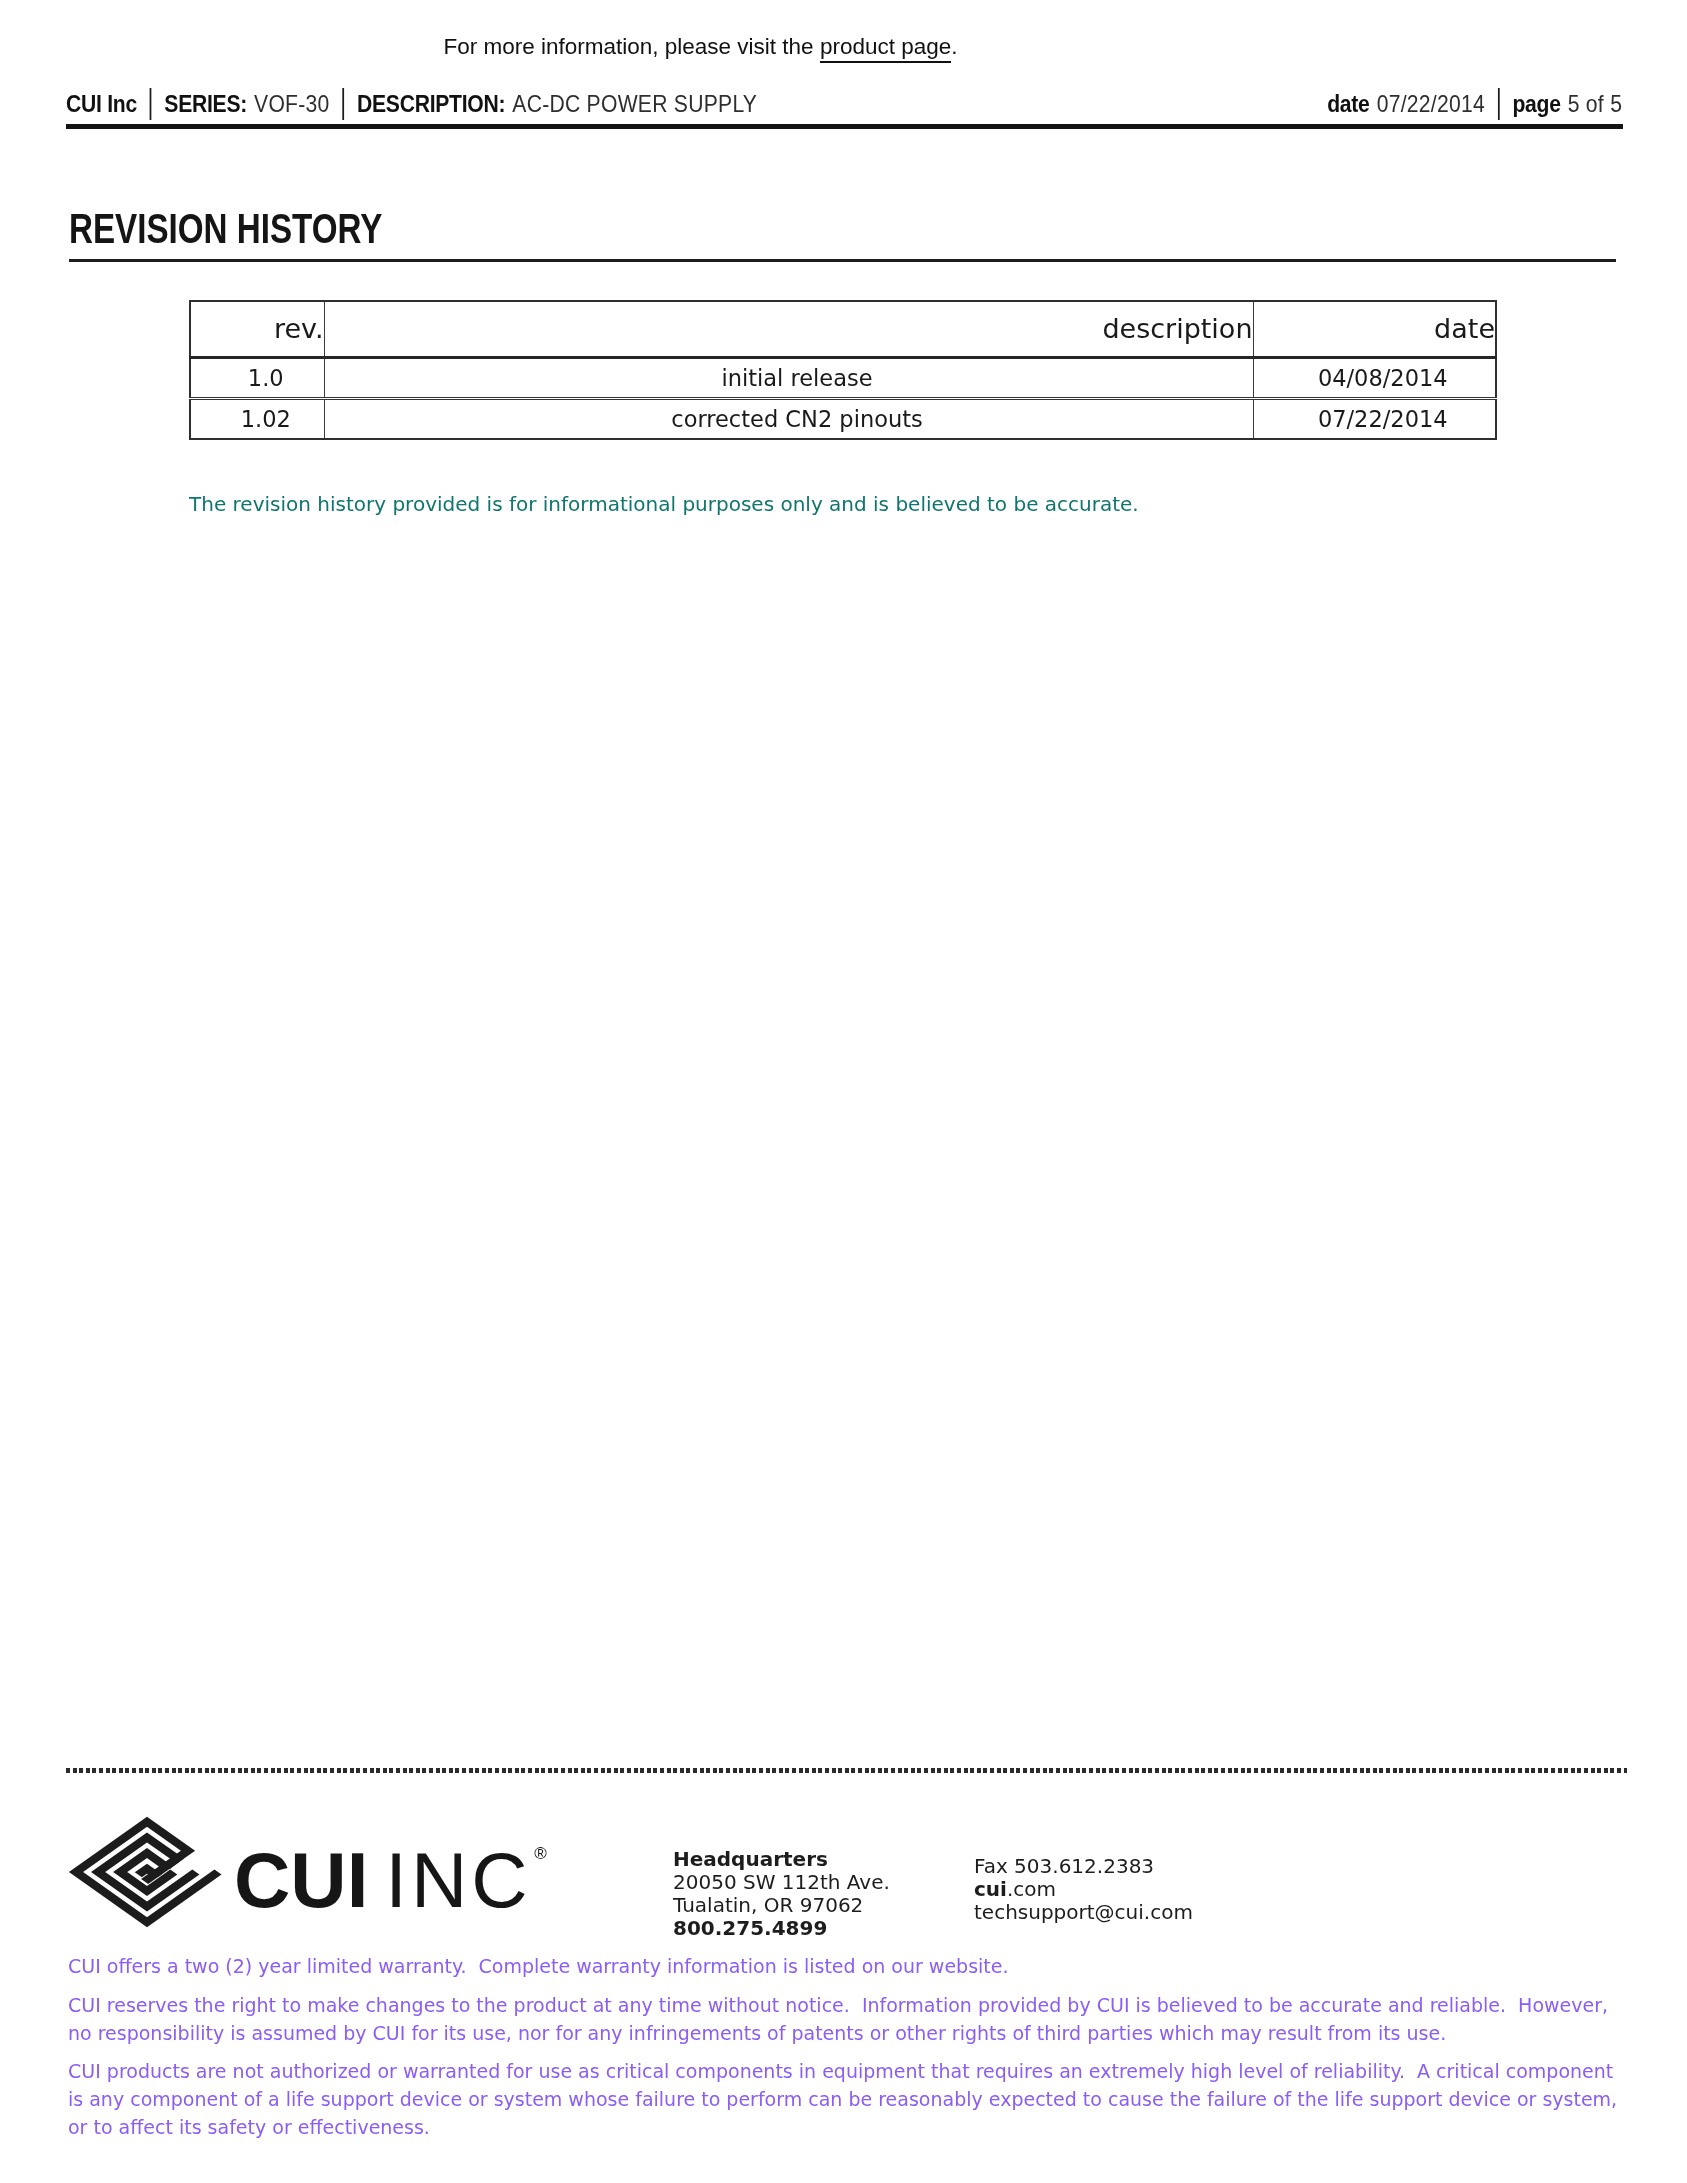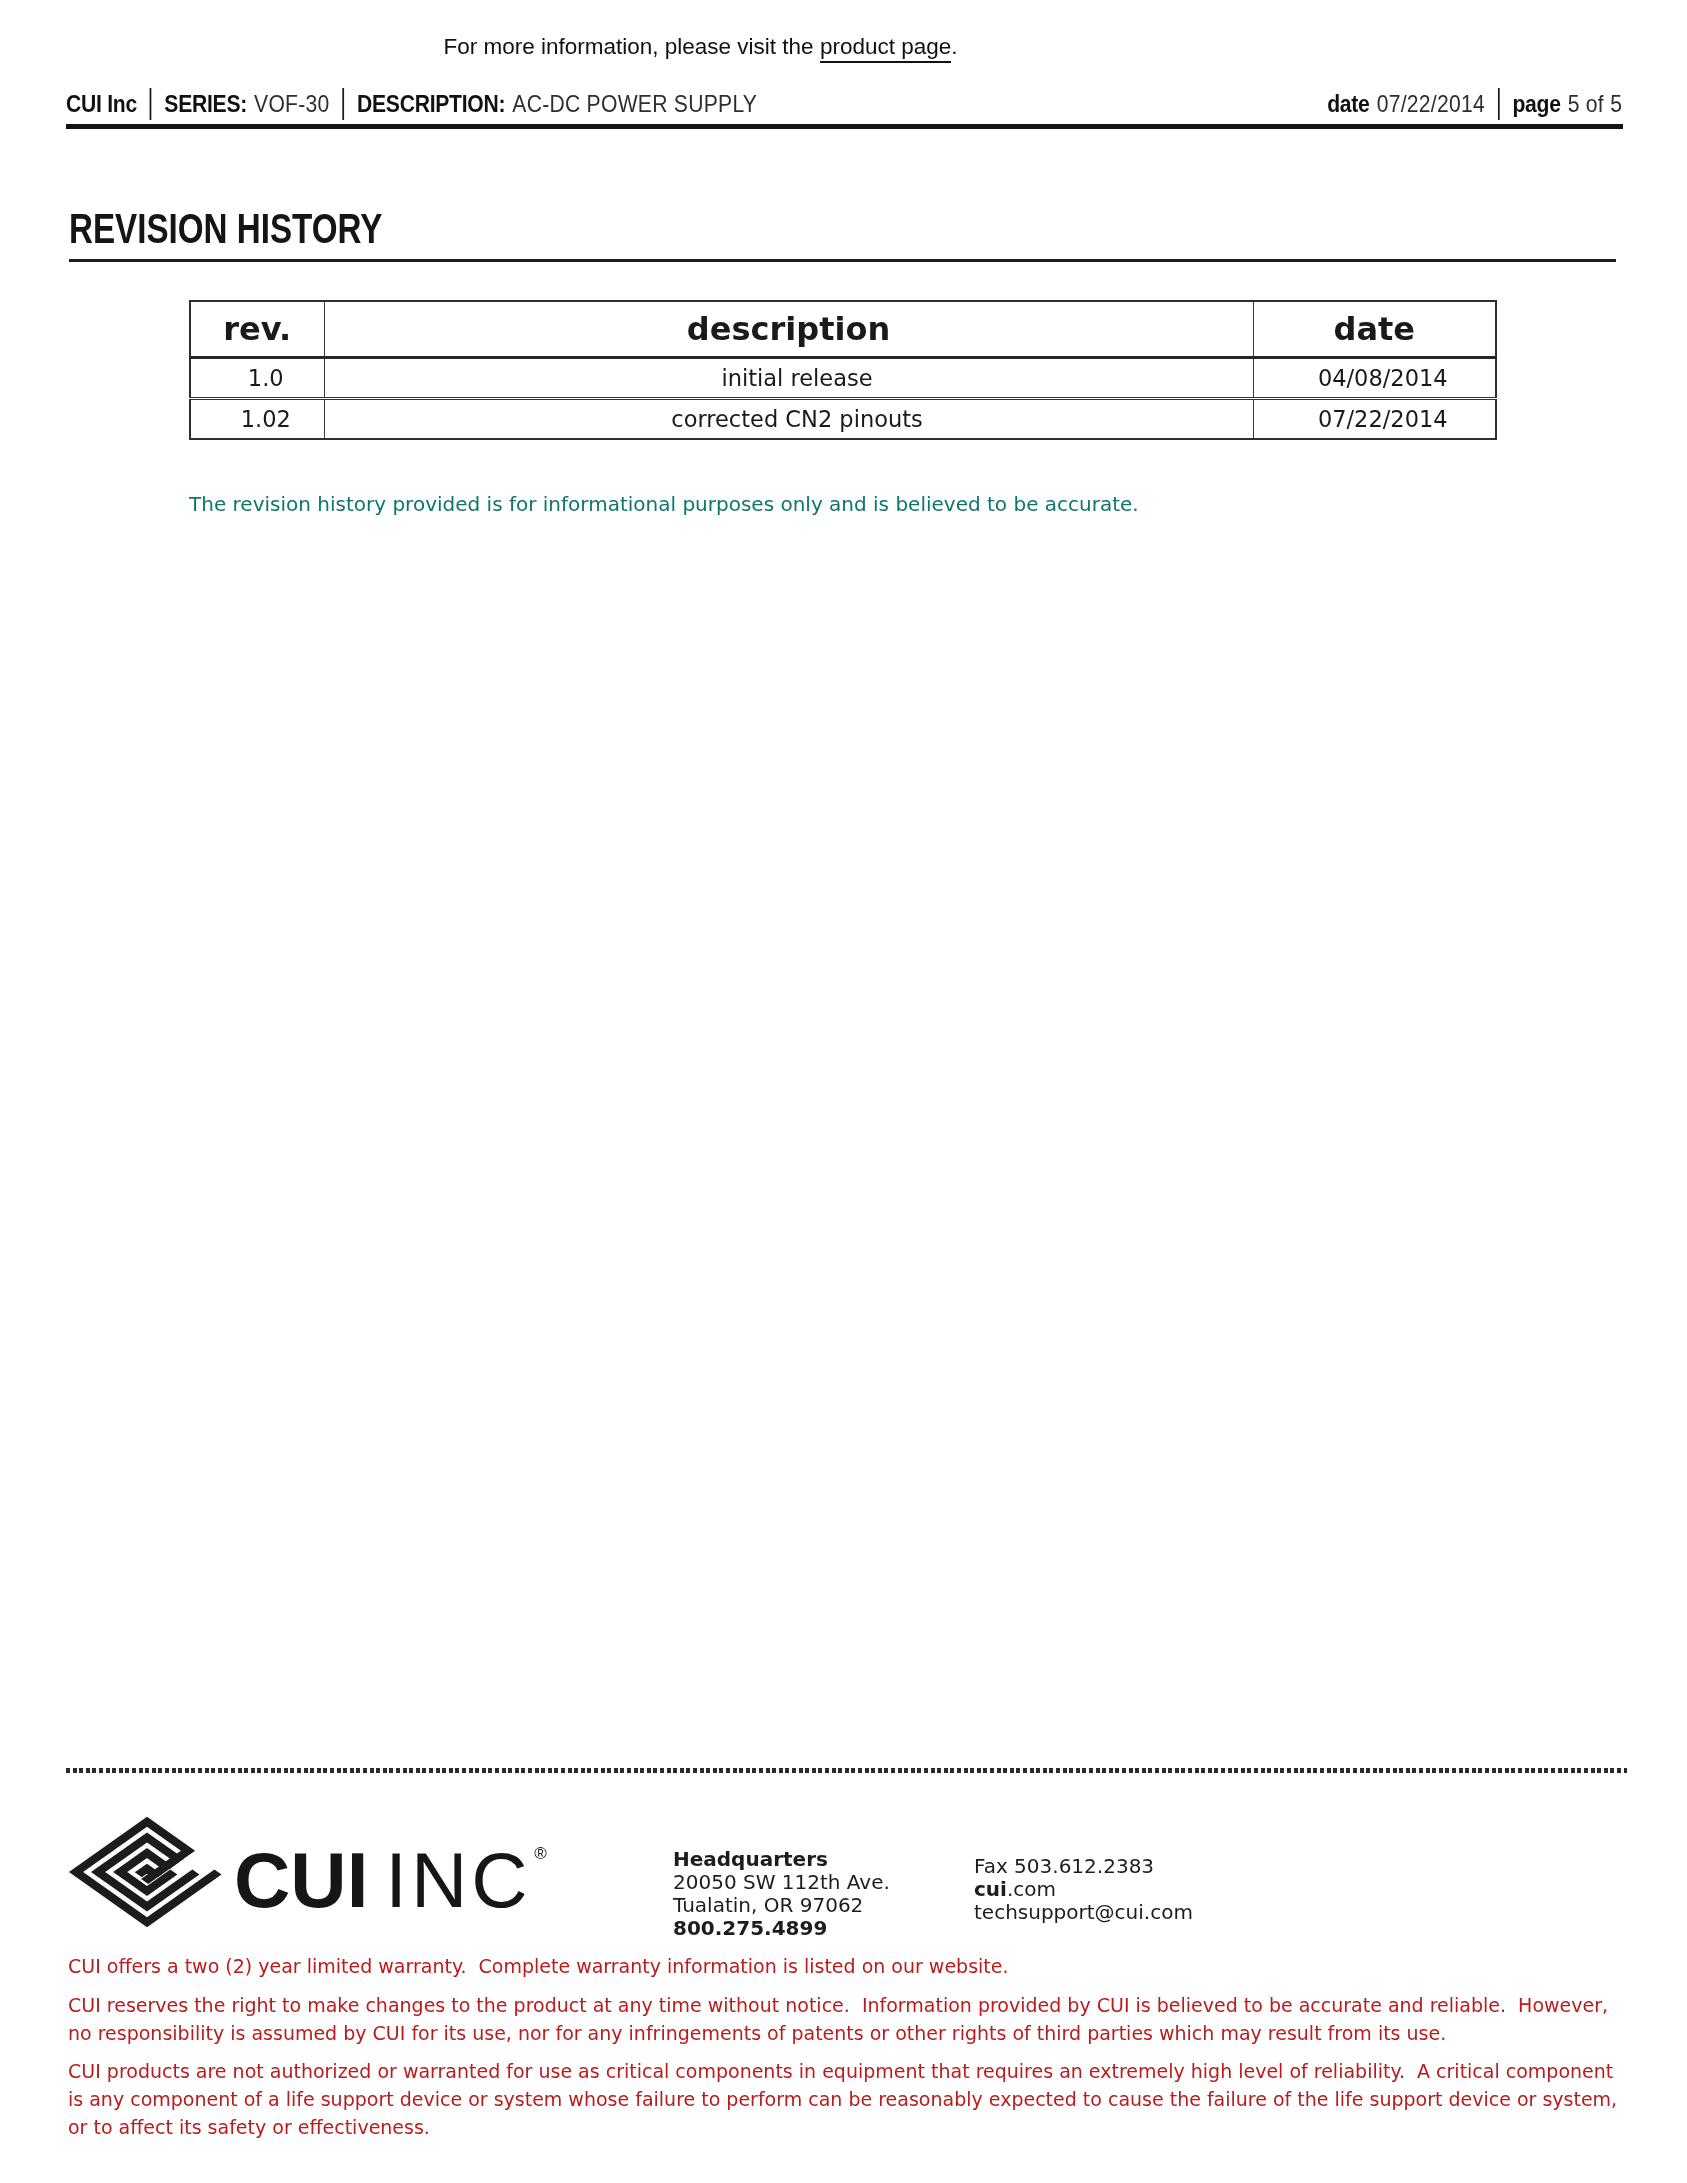--- a/index.html
+++ b/index.html
@@ -41,21 +41,21 @@
   
   .rev-table-wrap { position:absolute; top:300px; left:189px; width:1307px; }
   table.rev { border-collapse:collapse; table-layout:fixed; width:1307px;
               border:2px solid #2f2f2f; border-top-width:2.6px; }
   table.rev th, table.rev td {
     text-align:center; vertical-align:middle; color:#1a1a1a;
     border-left:1.3px solid #3a3a3a; overflow:hidden;
   }
   table.rev th:first-child, table.rev td:first-child { border-left:none; }
   table.rev thead tr { height:56px; }
-  table.rev thead th { font-size:32px; font-weight:700; border-bottom:3.3px solid #262626; }
+  table.rev thead th { font-size:27px; font-weight:400; border-bottom:3.3px solid #262626;text-align:right; }
   table.rev tbody tr { height:41px; }
   table.rev tbody tr + tr td { border-top:3.3px double #333333; }
   table.rev tbody td { font-size:22.5px; font-weight:400;padding-left:17px; }
 
   .table-note {
     position:absolute; top:492px; left:189px; width:1307px;
     text-align:left; font-size:20px; color:#0f766e;
   }
 
   
@@ -76,21 +76,21 @@
   .wordmark .reg { font-size:17px; vertical-align:48px; margin-left:2.6px; letter-spacing:0; font-weight:400; }
 
   .hq-block { position:absolute; left:673px; top:1848px; font-size:20px; line-height:23px; color:#1d1d1d; }
   .hq-block .bold { font-weight:700; }
   .contact-block { position:absolute; left:974px; top:1855px; font-size:20px; line-height:23px; color:#1d1d1d; }
   .contact-block .bold { font-weight:700; }
 
   
   .legal { position:absolute; left:68px; top:1952px; width:1556px; }
   .legal p {
-    font-size:19px; line-height:28px; color:#b91c1c; margin-bottom:10.6px;
+    font-size:19px; line-height:28px; color:#8b5cf6; margin-bottom:10.6px;
     white-space:pre-wrap;
   }
 </style>
 </head>
 <body>
 
 <div class="top-note">
   <span>For more information, please visit the </span><a href="#">product page</a><span>.</span>
 </div>
 

